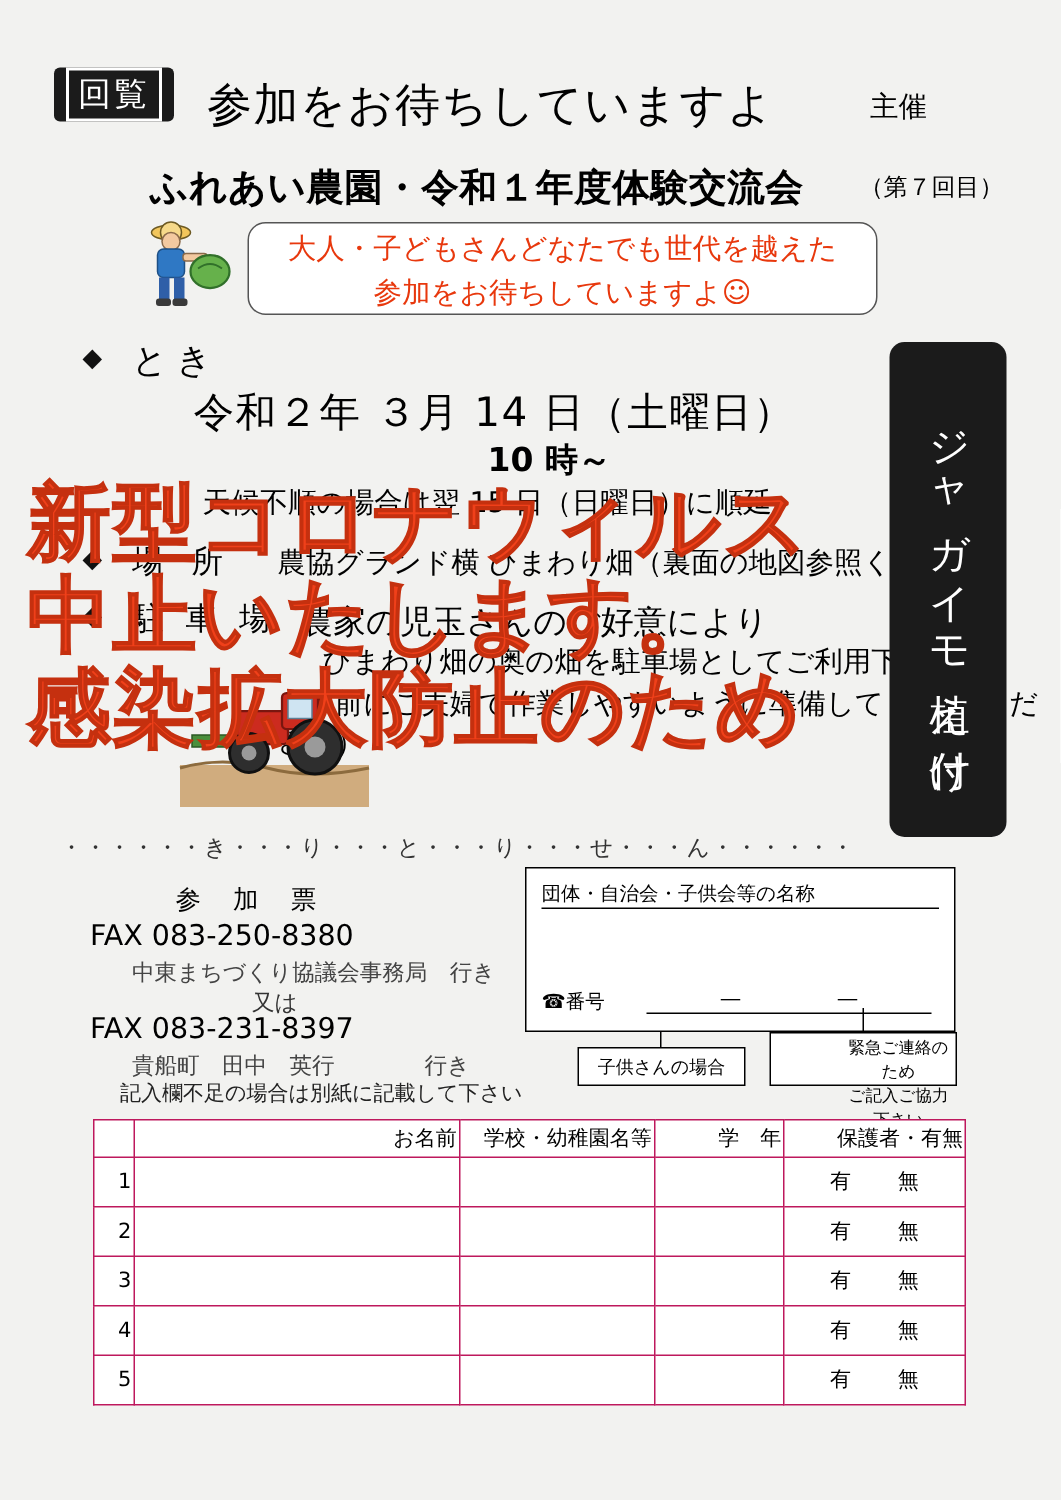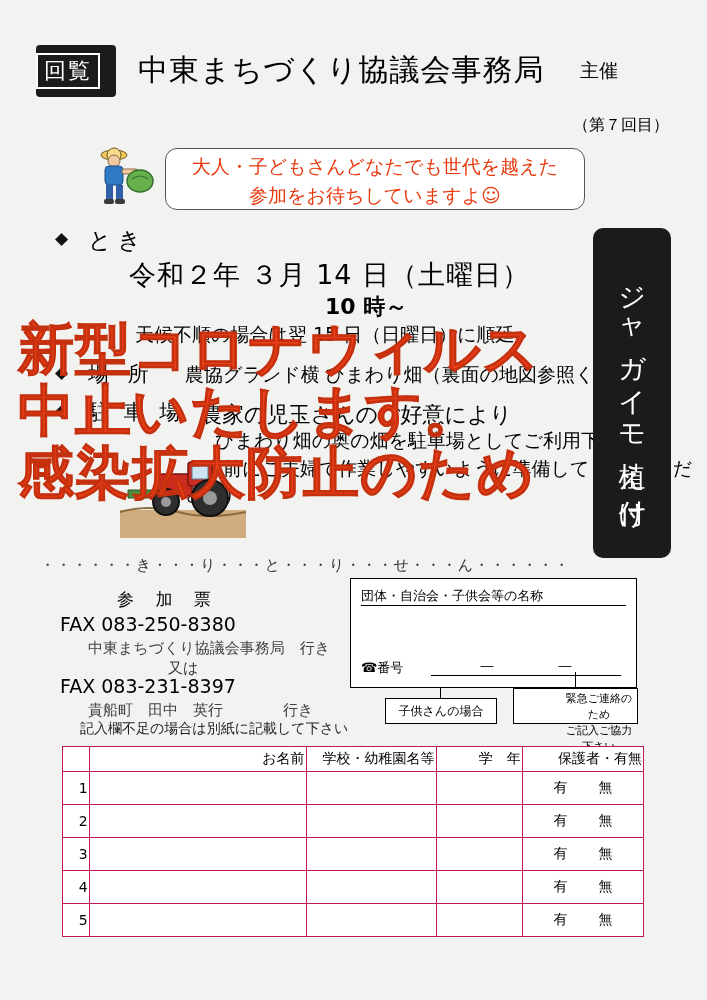--- a/index.html
+++ b/index.html
@@ -19,25 +19,26 @@
     position: absolute;
     left: 0; top: 0;
     width: 707px;
     height: 1000px;
     background: #f2f2f0;
   }
   
   .kairan-badge {
     position: absolute;
     left: 36px; top: 45px;
-    width: 80px; height: 52px;
+    width: 80px; height: 36px;
     background: #1b1b1b;
     border-radius: 4px;
     display: flex;
     align-items: center;
+    justify-content: center;
   }
   .kairan-badge .inner {
     border: 2px solid #ffffff;
     color: #ffffff;
     font-size: 22px;
     padding: 1px 6px;
     letter-spacing: 2px;
     font-family: "DejaVu Sans", sans-serif;
   }
   .org-title {
@@ -327,22 +328,23 @@
   .yu-mu { display: flex; justify-content: space-around; padding: 0 14px; font-size: 14px; }
 </style>
 </head>
 <body>
 
 <div class="page">
 
   <div class="kairan-badge">
     <span class="inner">回覧</span>
   </div>
-  <div class="org-title">中東まちづくり協議会事務局</div>
+  <div class="org-title">参加をお待ちしていますよ</div>
   <div class="shusai">主催</div>
+  <div class="event-title">ふれあい農園・令和１年度体験交流会</div>
   <div class="event-title-sub">（第７回目）</div>
 
   <svg class="farmer" viewBox="0 0 66 62">
     <ellipse cx="26" cy="10" rx="13" ry="5" fill="#f2c65c" stroke="#6d5a23" stroke-width="1"></ellipse>
     <circle cx="26" cy="10" r="7" fill="#f6d98a" stroke="#6d5a23" stroke-width="1"></circle>
     <circle cx="26" cy="16" r="6" fill="#f3c9a0" stroke="#8a6a4a" stroke-width="1"></circle>
     <rect x="17" y="21" width="18" height="19" rx="4" fill="#2f78c4" stroke="#1d4f85" stroke-width="1"></rect>
     <rect x="18" y="40" width="7" height="15" fill="#2f5fa8"></rect>
     <rect x="28" y="40" width="7" height="15" fill="#2f5fa8"></rect>
     <rect x="16" y="54" width="10" height="5" rx="2" fill="#3a3a3a"></rect>

